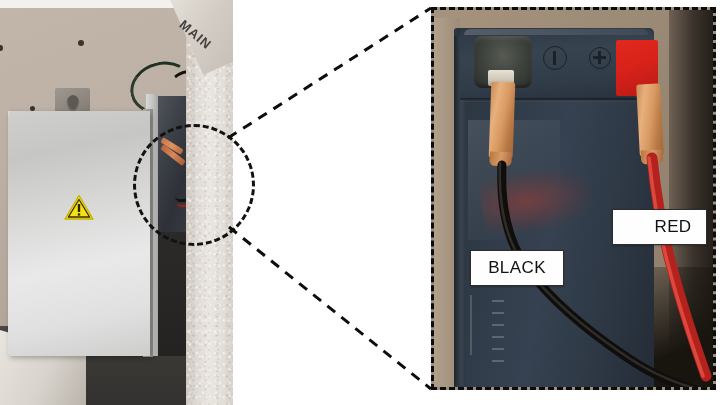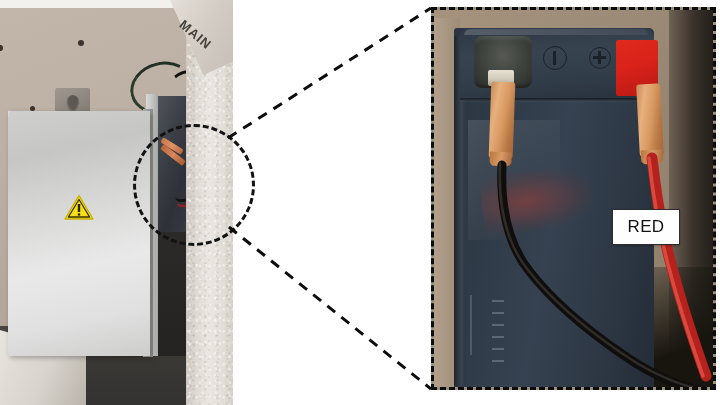--- a/index.html
+++ b/index.html
@@ -271,21 +271,21 @@
     position:absolute;
     background:#fefefe;
     border:1.6px solid #2c2c2c;
     font-family:"Liberation Sans", sans-serif;
     font-size:17px;font-weight:400;color:#111;
     display:flex;align-items:center;justify-content:center;
     letter-spacing:.4px;
     box-shadow:0 1px 2px rgba(0,0,0,.25);
   }
   .tag-black{left:470px;top:250px;width:92px;height:34px;}
-  .tag-red{left:612px;top:209px;width:66px;height:34px;}
+  .tag-red{left:612px;top:209px;width:66px;height:34px;padding-left:27px;}
 </style>
 </head>
 <body>
 
 <div class="figure">
 
   <div class="left-photo">
     <div class="lp-ceiling"></div>
     <div class="lp-wall"></div>
     <div class="lp-floor"></div>
@@ -368,15 +368,16 @@
     <div class="spade spade-red"></div>
 
     <svg class="cable-svg" viewBox="0 0 285 383">
       <path d="M68 155 C 66 200, 74 235, 96 262 C 118 290, 150 318, 188 344 C 212 361, 240 374, 262 380" fill="none" stroke="#100e0c" stroke-width="9" stroke-linecap="round"></path>
       <path d="M68 155 C 66 200, 74 235, 96 262 C 118 290, 150 318, 188 344 C 212 361, 240 374, 262 380" fill="none" stroke="#4a463f" stroke-width="2.5" stroke-linecap="round" opacity=".55" transform="translate(-2,-2)"></path>
       <path d="M218 148 C 222 186, 228 222, 238 258 C 248 296, 260 332, 272 366" fill="none" stroke="#b5221d" stroke-width="11" stroke-linecap="round"></path>
       <path d="M218 148 C 222 186, 228 222, 238 258 C 248 296, 260 332, 272 366" fill="none" stroke="#e8574a" stroke-width="3.5" stroke-linecap="round" opacity=".75" transform="translate(-3,0)"></path>
     </svg>
   </div>
 
+  <div class="tag tag-black">BLACK</div>
   <div class="tag tag-red">RED</div>
 
 </div>
 
 </body></html>

